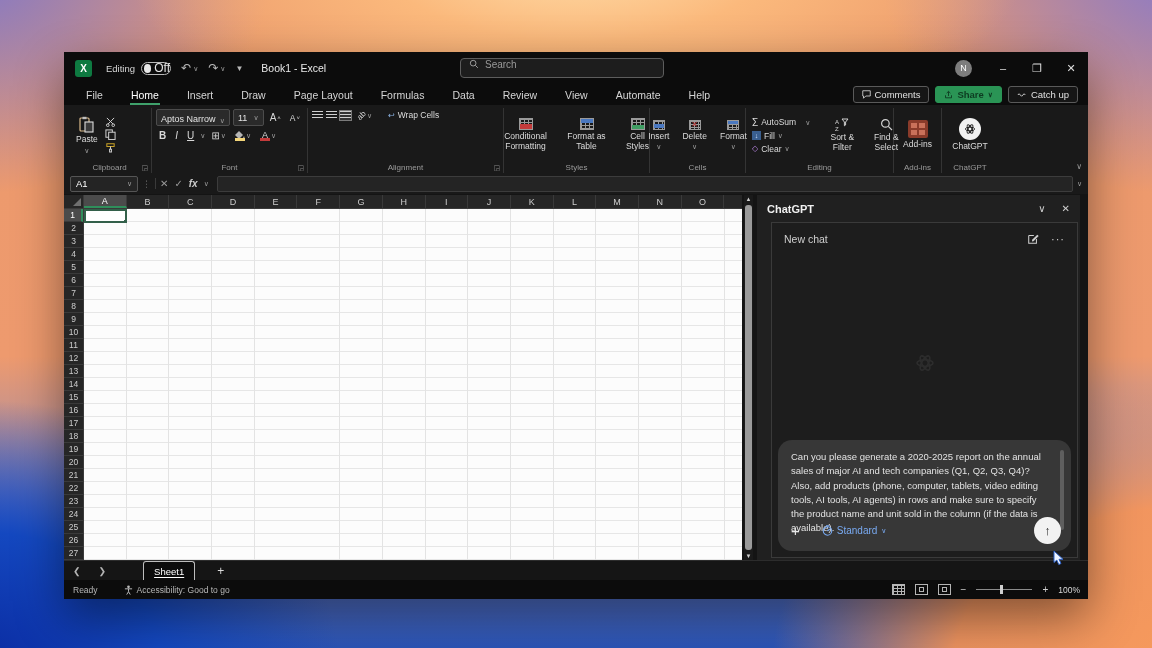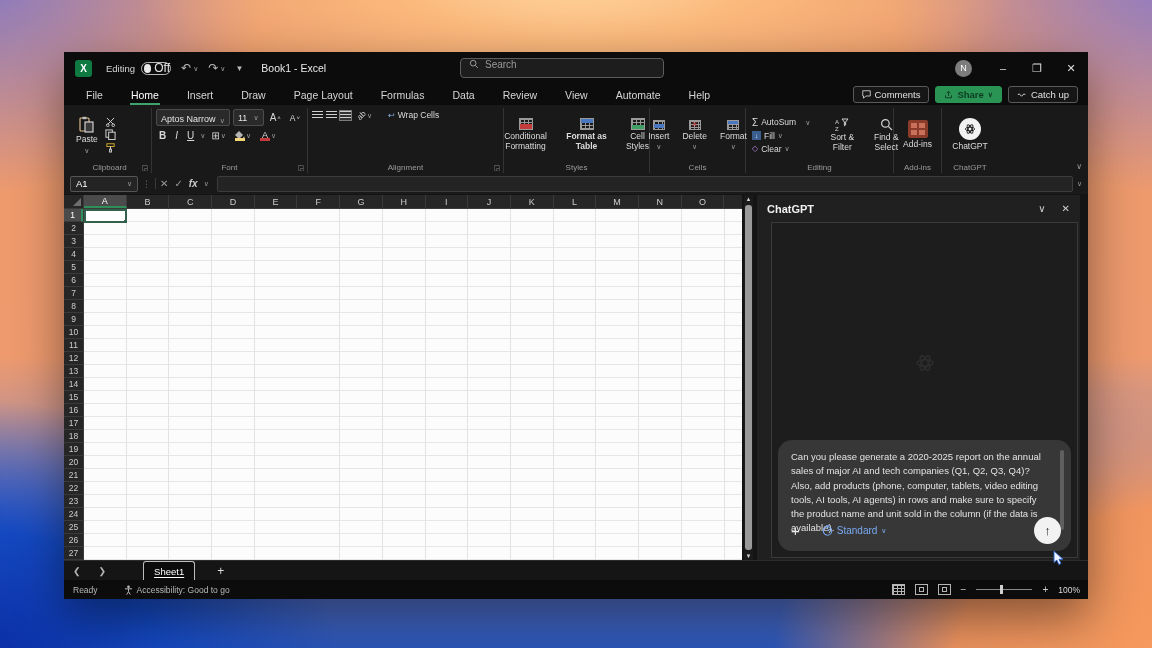--- a/index.html
+++ b/index.html
@@ -353,21 +353,21 @@
           <div class="bigbtn">
             <span class="mini-grid" style="width:14px;height:12px;">
                 <span class="ovl" style="background:#c43b3b;height:5px;"></span>
               </span>
             <span style="width:52px;">Conditional Formatting</span>
           </div>
           <div class="bigbtn">
             <span class="mini-grid" style="width:14px;height:12px;">
                 <span class="ovl" style="background:#4a78c0;height:4px;bottom:auto;top:0;"></span>
               </span>
-            <span style="width:42px;font-weight:bold;">Format as Table</span>
+            <span style="width:42px;">Format as Table</span>
           </div>
           <div class="bigbtn">
             <span class="mini-grid" style="width:14px;height:12px;">
                 <span class="ovl" style="background:#3f9e63;height:4px;"></span>
               </span>
             <span style="width:32px;">Cell Styles</span>
           </div>
         </div>
         <span class="rgroup-label">Styles</span>
       </div>
@@ -551,20 +551,32 @@
 
       <div class="chatpanel">
         <div class="cp-head">
           <span class="cp-title">ChatGPT</span>
           <span class="hicons">
             <span>∨</span>
             <span>✕</span>
           </span>
         </div>
         <div class="cp-card">
+          <div class="nc-row">
+            <span class="nc-title">New chat</span>
+            <span class="nc-icons">
+              <span class="icon">
+                <svg width="12" height="12" viewBox="0 0 14 14">
+                    <path d="M2 3h6M2 3v9h9V7" fill="none" stroke="#cfcfcf" stroke-width="1.2"></path>
+                    <path d="M6 8 12 2l1.6 1.6L7.6 9.6 5.8 10z" fill="#cfcfcf"></path>
+                  </svg>
+              </span>
+              <span style="font-size:11px;letter-spacing:1px;">···</span>
+            </span>
+          </div>
           <span class="cp-logo">
             <svg width="24" height="24" viewBox="0 0 24 24">
                 <g fill="none" stroke="#3a3a3a" stroke-width="1.6">
                   <ellipse cx="12" cy="12" rx="8" ry="3.2"></ellipse>
                   <ellipse cx="12" cy="12" rx="8" ry="3.2" transform="rotate(60 12 12)"></ellipse>
                   <ellipse cx="12" cy="12" rx="8" ry="3.2" transform="rotate(120 12 12)"></ellipse>
                 </g>
               </svg>
           </span>
           <div class="chat-input">

